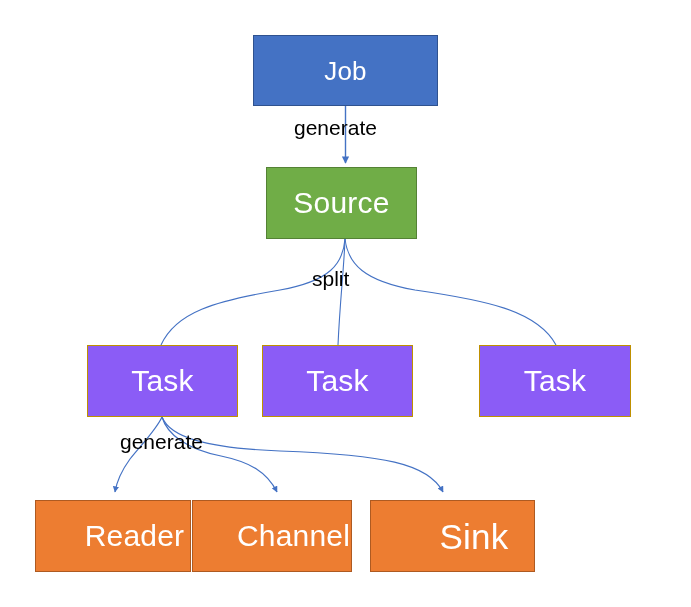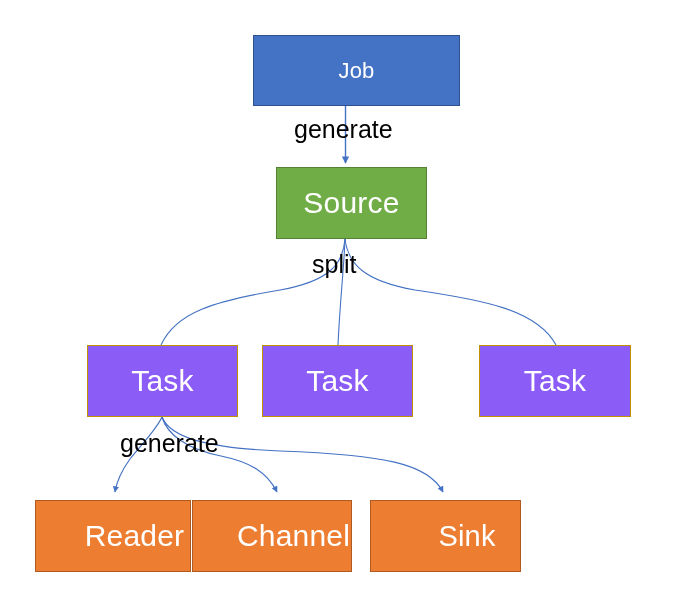--- a/index.html
+++ b/index.html
@@ -52,39 +52,39 @@
     border: 1px solid #bf9000;
   }
   .node.orange {
     background: #ed7d31;
     border: 1px solid #ae5a21;
     padding-left: 43px;
   }
   .edge-label {
     position: absolute;
     color: #000000;
-    font-size: 25px;
+    font-size: 21px;
     line-height: 1;
     white-space: nowrap;
     background: transparent;
   }
 
   
-  #node-job      { left: 253px; top: 35px;  width: 207px; height: 71px; font-size: 22px; }
-  #node-source   { left: 276px; top: 167px; width: 151px; height: 72px; font-size: 30px; }
+  #node-job      { left: 253px; top: 35px;  width: 185px; height: 71px; font-size: 26px; }
+  #node-source   { left: 266px; top: 167px; width: 151px; height: 72px; font-size: 30px; }
   #node-task-1   { left: 87px;  top: 345px; width: 151px; height: 72px; font-size: 30px; }
   #node-task-2   { left: 262px; top: 345px; width: 151px; height: 72px; font-size: 30px; }
   #node-task-3   { left: 479px; top: 345px; width: 152px; height: 72px; font-size: 30px; }
   #node-reader   { left: 35px;  top: 500px; width: 156px; height: 72px; font-size: 30px; }
   #node-channel  { left: 192px; top: 500px; width: 160px; height: 72px; font-size: 30px; }
-  #node-sink     { left: 370px; top: 500px; width: 151px; height: 72px; font-size: 29px; }
+  #node-sink     { left: 370px; top: 500px; width: 165px; height: 72px; font-size: 35px; }
 
   
   #label-generate-top  { left: 294px; top: 117px; }
-  #label-split         { left: 312px; top: 252px; }
+  #label-split         { left: 312px; top: 268px; }
   #label-generate-task { left: 120px; top: 431px; }
 </style>
 </head>
 <body>
 
 <div id="canvas">
 
   <svg class="edges" viewBox="0 0 691 607" width="691" height="607" xmlns="http://www.w3.org/2000/svg">
     <defs>
       <marker id="arrow" viewBox="0 0 10 10" refX="9" refY="5" markerWidth="5.2" markerHeight="5.2" orient="auto-start-reverse">

